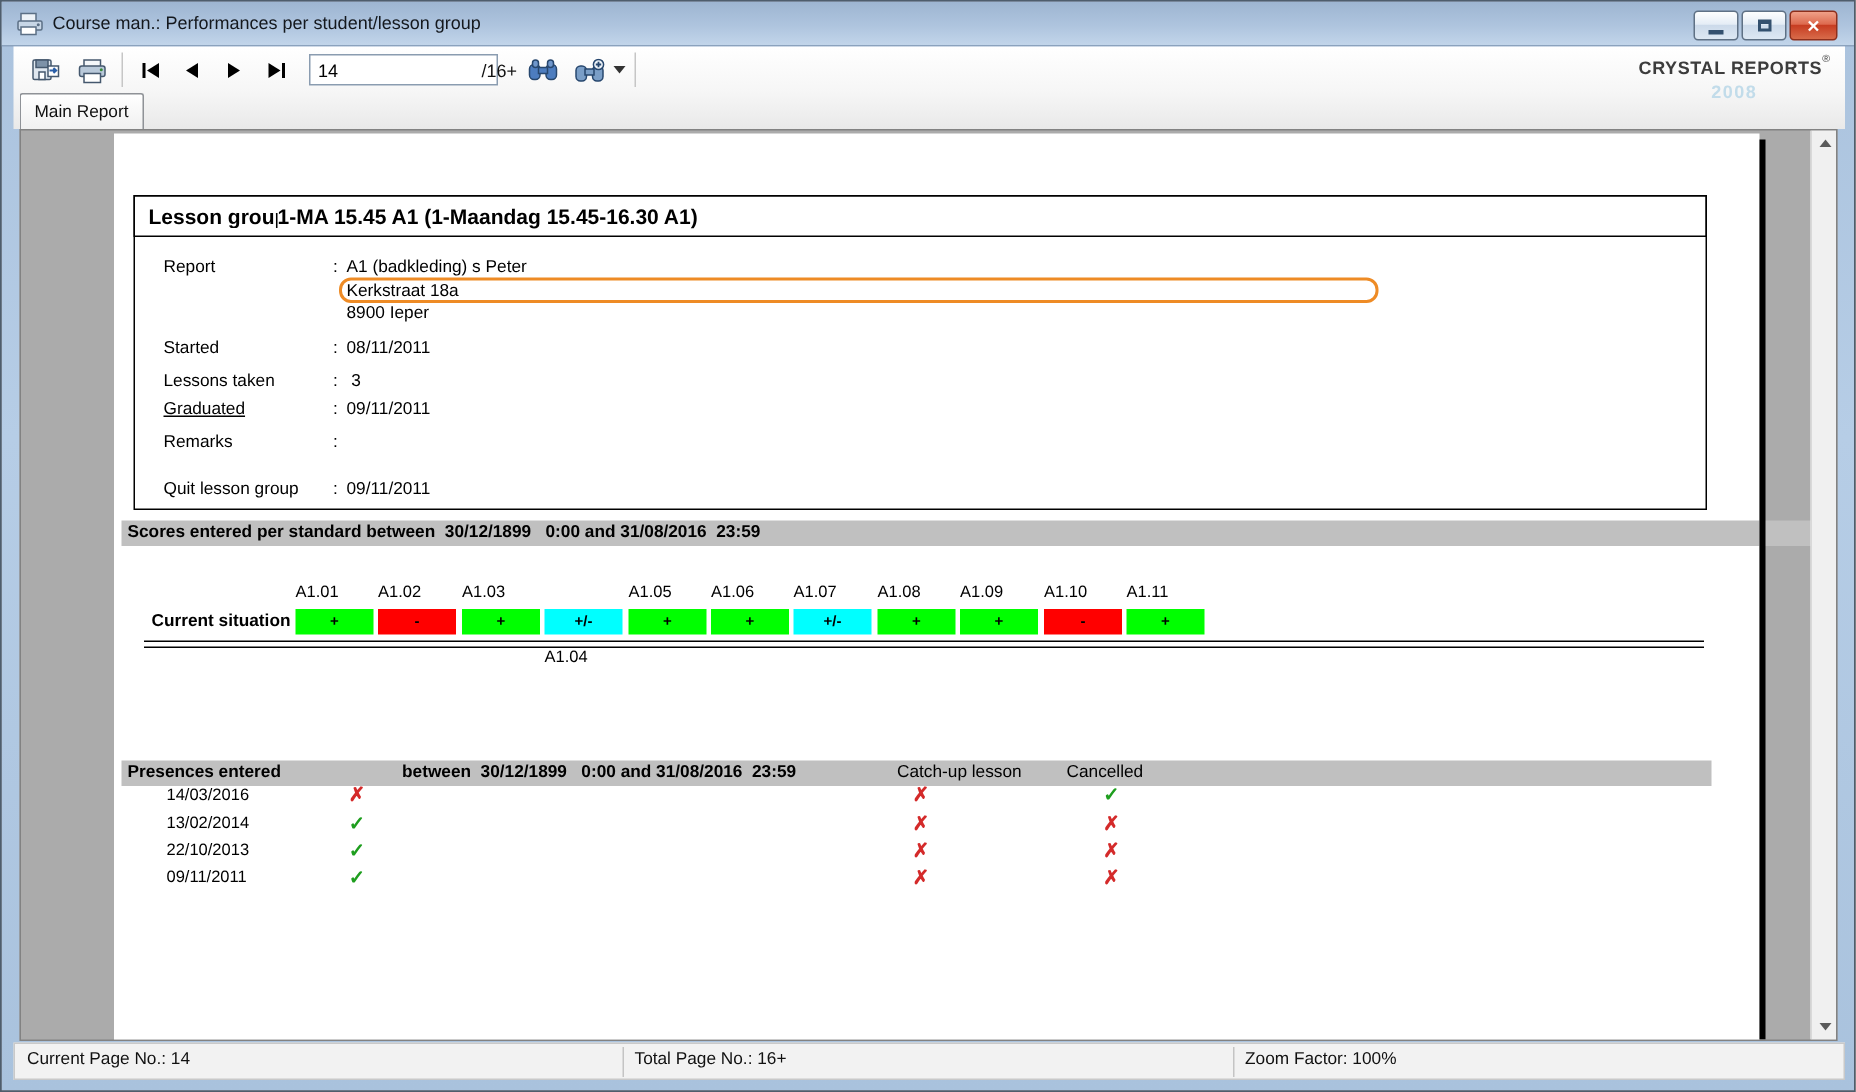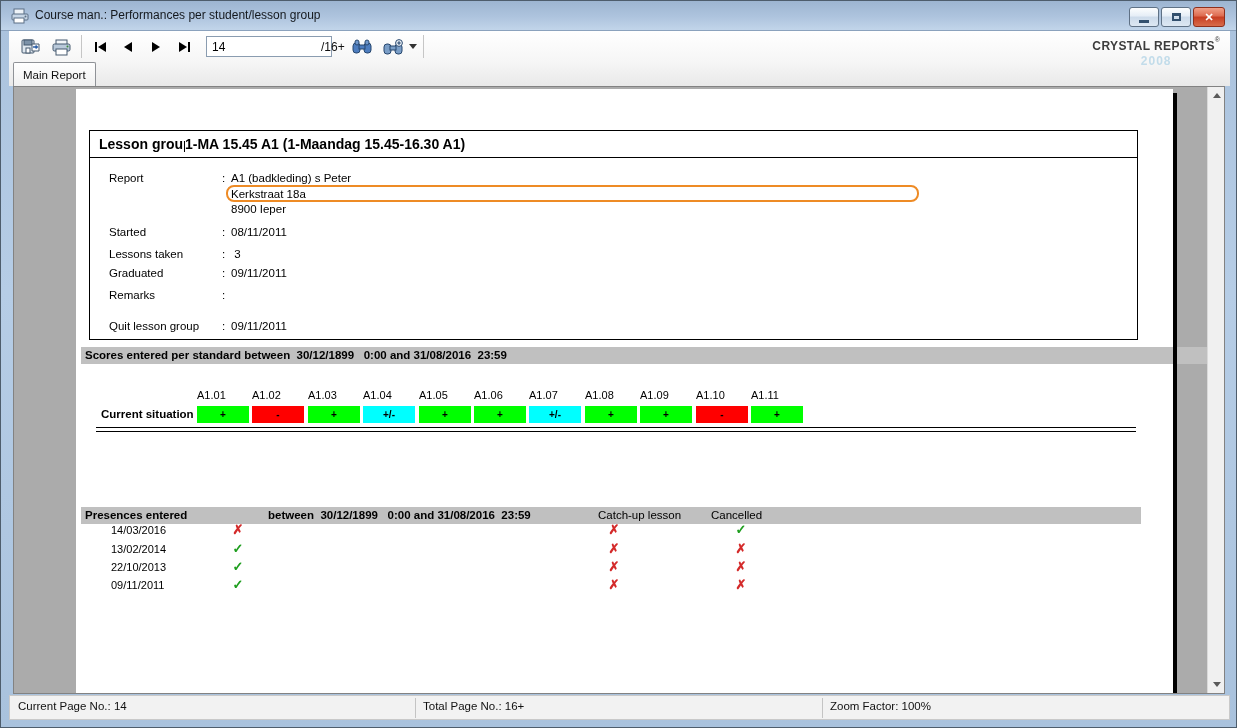--- a/index.html
+++ b/index.html
@@ -198,21 +198,21 @@
       <div class="rpt fvalue" style="top:114px;">8900 Ieper</div>
 
       <div class="rpt flabel" style="top:137px;">Started</div>
       <div class="rpt fcolon" style="top:137px;">:</div>
       <div class="rpt fvalue" style="top:137px;">08/11/2011</div>
 
       <div class="rpt flabel" style="top:159px;">Lessons taken</div>
       <div class="rpt fcolon" style="top:159px;">:</div>
       <div class="rpt fvalue" style="top:159px;"> 3</div>
 
-      <div class="rpt flabel" style="top:178px;">Graduated</div>
+      <div class="rpt flabel" style="top:178px;text-decoration:underline;">Graduated</div>
       <div class="rpt fcolon" style="top:178px;">:</div>
       <div class="rpt fvalue" style="top:178px;">09/11/2011</div>
 
       <div class="rpt flabel" style="top:200px;">Remarks</div>
       <div class="rpt fcolon" style="top:200px;">:</div>
 
       <div class="rpt flabel" style="top:231px;">Quit lesson group</div>
       <div class="rpt fcolon" style="top:231px;">:</div>
       <div class="rpt fvalue" style="top:231px;">09/11/2011</div>
 
@@ -220,21 +220,21 @@
         <span style="left:4px;" class="b">Scores entered per standard between  30/12/1899   0:00 and 31/08/2016  23:59</span>
       </div>
       <div id="cur-sit" class="abs">Current situation</div>
       <div id="score-cols">
           <div class="score-head" style="left: 121px;">A1.01</div>
           <div class="score-cell" style="left: 121px; background: rgb(0, 255, 0);">+</div>
           <div class="score-head" style="left: 176px;">A1.02</div>
           <div class="score-cell" style="left: 176px; background: rgb(255, 0, 0);">-</div>
           <div class="score-head" style="left: 232px;">A1.03</div>
           <div class="score-cell" style="left: 232px; background: rgb(0, 255, 0);">+</div>
-          <div class="score-head" style="left: 287px;">A1.04</div>
+          <div class="score-head" style="left: 287px; margin-top: 43px;">A1.04</div>
           <div class="score-cell" style="left: 287px; background: rgb(0, 255, 255);">+/-</div>
           <div class="score-head" style="left: 343px;">A1.05</div>
           <div class="score-cell" style="left: 343px; background: rgb(0, 255, 0);">+</div>
           <div class="score-head" style="left: 398px;">A1.06</div>
           <div class="score-cell" style="left: 398px; background: rgb(0, 255, 0);">+</div>
           <div class="score-head" style="left: 453px;">A1.07</div>
           <div class="score-cell" style="left: 453px; background: rgb(0, 255, 255);">+/-</div>
           <div class="score-head" style="left: 509px;">A1.08</div>
           <div class="score-cell" style="left: 509px; background: rgb(0, 255, 0);">+</div>
           <div class="score-head" style="left: 564px;">A1.09</div>

